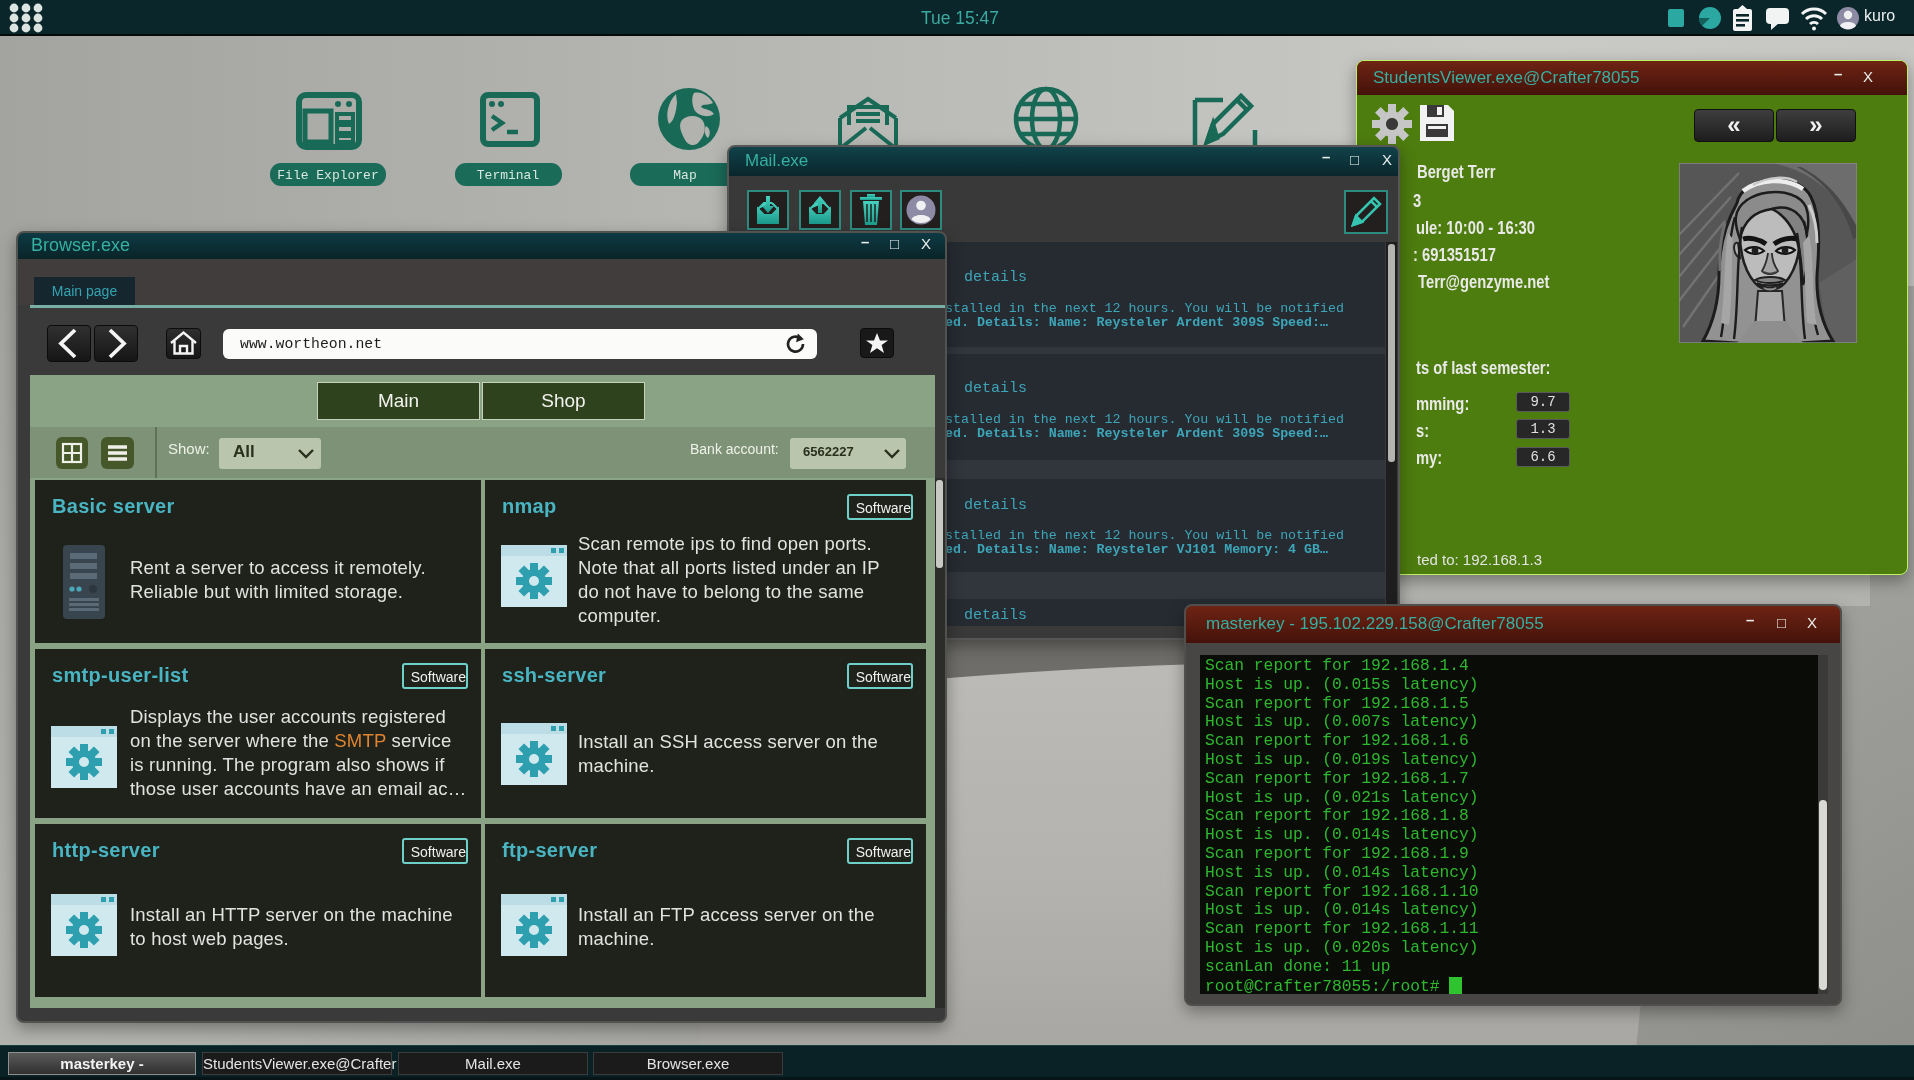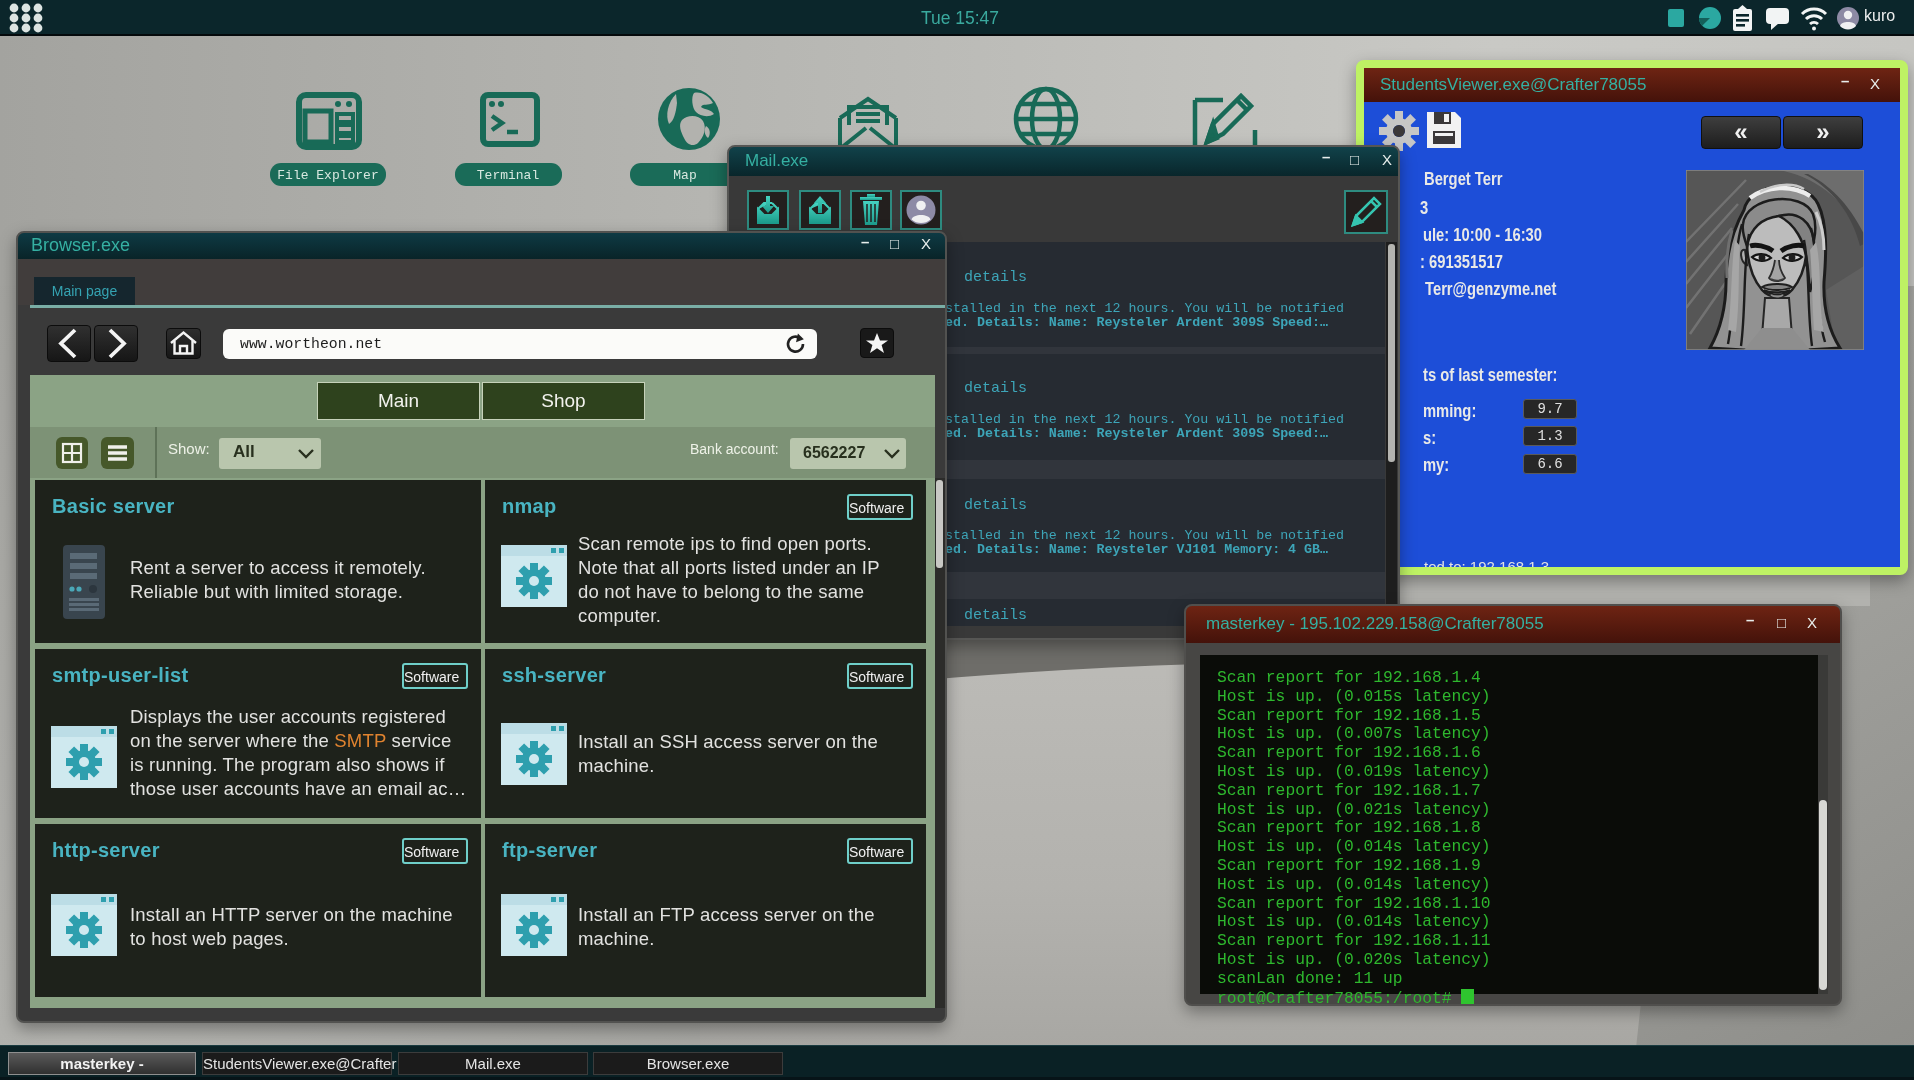--- a/index.html
+++ b/index.html
@@ -6,21 +6,21 @@
   html,body { width:1914px; height:1080px; overflow:hidden; background:#a2a29e; font-family:"Liberation Sans", sans-serif; }
   .abs { position:absolute; }
   #stage { position:relative; width:1914px; height:1080px; }
   .mono { font-family:"Liberation Mono", monospace; }
   .win { position:absolute; border-radius:8px; box-shadow:0 6px 16px rgba(0,0,0,.35); }
   .tbtxt { font-size:17px; color:#35b0a2; }
   .wctl { position:absolute; color:#e8eeec; font-size:15px; }
   .svt { position:absolute; font-size:18px; font-weight:bold; color:#e9e9e7; transform:scaleX(0.82); transform-origin:0 50%; white-space:nowrap; }
   .card { position:absolute; background:#1e221b; }
   .ctitle { position:absolute; left:17px; top:15px; font-size:20px; font-weight:bold; color:#49b4c2; letter-spacing:0.3px; }
-  .ctag { position:absolute; right:13px; top:14px; width:66px; height:26px; border:2px solid #6fcfc9; border-radius:3px; color:#f0f0f0; font-size:14px; text-align:left; line-height:24px; }
+  .ctag { position:absolute; right:13px; top:14px; width:66px; height:26px; border:2px solid #6fcfc9; border-radius:3px; color:#f0f0f0; font-size:14px; text-align:right; line-height:24px; }
   .cdesc { position:absolute; font-size:18.5px; line-height:24px; color:#e2e2e0; letter-spacing:0.2px; }
 </style>
 </head>
 <body>
 <div id="stage">
 
 <svg width="0" height="0" style="position:absolute">
   <defs>
     <symbol id="swsym" viewBox="0 0 66 62">
       <rect x="0" y="0" width="66" height="62" fill="#cfe9ef"></rect>
@@ -141,21 +141,21 @@
       <rect x="812" y="163" width="112" height="23" rx="11" fill="#1a6b58"></rect>
       <text x="868" y="179">Mail</text>
       <rect x="984" y="163" width="125" height="23" rx="11" fill="#1a6b58"></rect>
       <text x="1046" y="179">Browser</text>
       <rect x="1164" y="163" width="120" height="23" rx="11" fill="#1a6b58"></rect>
       <text x="1224" y="179">Notepad</text>
     </g>
   </svg>
 </div>
 
-<div id="win-sv" class="win" style="left:1356px;top:60px;width:552px;height:515px;background:#1d4ed8;border:8px solid #bef264;z-index:2;overflow:hidden">
+<div id="win-sv" class="win" style="left:1356px;top:60px;width:552px;height:515px;background:#4d7c0f;border:1px solid #bef264;z-index:2;overflow:hidden">
   <div class="abs" style="left:0;top:0;width:552px;height:34px;background:linear-gradient(#6e2413,#44120a)">
     <div class="abs tbtxt" style="left:16px;top:7px">StudentsViewer.exe@Crafter78055</div>
     <div class="wctl" style="left:477px;top:4px;font-weight:bold">–</div>
     <div class="wctl" style="left:506px;top:7px">X</div>
   </div>
 
   <svg class="abs" width="90" height="46" style="left:14px;top:42px">
     <g transform="translate(2,2)">
       <circle cx="19" cy="19" r="9.5" fill="none" stroke="#c6c6c6" stroke-width="7"></circle>
       <g fill="#c6c6c6">
@@ -388,21 +388,21 @@
     </div>
     <div class="abs" style="left:138px;top:13px;font-size:15px;color:#eef2e8">Show:</div>
     <div class="abs" style="left:189px;top:11px;width:102px;height:31px;background:#b9c6ad;border-radius:3px">
       <div class="abs" style="left:14px;top:4px;font-size:17px;font-weight:bold;color:#28301e">All</div>
       <svg class="abs" width="16" height="10" style="left:79px;top:11px">
             <path d="M1 1 L8 8 L15 1" stroke="#28301e" stroke-width="2.4" fill="none"></path>
           </svg>
     </div>
     <div class="abs" style="left:660px;top:14px;font-size:14px;color:#eef2e8">Bank account:</div>
     <div class="abs" style="left:760px;top:11px;width:116px;height:31px;background:#b9c6ad;border-radius:3px">
-      <div class="abs" style="left:13px;top:6px;font-size:16px;font-weight:bold;color:#28301e">6562227</div>
+      <div class="abs" style="left:13px;top:6px;font-size:13px;font-weight:bold;color:#28301e">6562227</div>
       <svg class="abs" width="16" height="10" style="left:94px;top:11px">
             <path d="M1 1 L8 8 L15 1" stroke="#28301e" stroke-width="2.4" fill="none"></path>
           </svg>
     </div>
   </div>
 
   <div class="abs" style="left:12px;top:245px;width:905px;height:530px;background:#8ba385">
     <div class="card" style="left:5px;top:2px;width:446px;height:163px">
       <div class="ctitle">Basic server</div>
       <svg class="abs" width="46" height="78" style="left:27px;top:64px">
@@ -466,21 +466,21 @@
   <div class="abs" style="left:918px;top:247px;width:7px;height:88px;background:#c8c8c4;border-radius:3px"></div>
 </div>
 <div id="win-mk" class="win" style="left:1184px;top:604px;width:658px;height:402px;background:#474644;border:2px solid #504f4d;z-index:5;overflow:hidden">
   <div class="abs" style="left:0;top:0;width:654px;height:37px;background:linear-gradient(#6e2413,#44120a)">
     <div class="abs tbtxt" style="left:20px;top:8px">masterkey - 195.102.229.158@Crafter78055</div>
     <div class="wctl" style="left:560px;top:5px;font-weight:bold">–</div>
     <div class="wctl" style="left:591px;top:8px">□</div>
     <div class="wctl" style="left:621px;top:8px">X</div>
   </div>
   <div class="abs" style="left:14px;top:49px;width:618px;height:339px;background:#0a0c08">
-    <pre class="mono" style="position:absolute;left:5px;top:2px;font-size:16.3px;line-height:18.8px;color:#2eb82e;margin:12px">Scan report for 192.168.1.4
+    <pre class="mono" style="position:absolute;left:5px;top:2px;font-size:16.3px;line-height:18.8px;color:#2eb82e;margin:0">Scan report for 192.168.1.4
 Host is up. (0.015s latency)
 Scan report for 192.168.1.5
 Host is up. (0.007s latency)
 Scan report for 192.168.1.6
 Host is up. (0.019s latency)
 Scan report for 192.168.1.7
 Host is up. (0.021s latency)
 Scan report for 192.168.1.8
 Host is up. (0.014s latency)
 Scan report for 192.168.1.9

